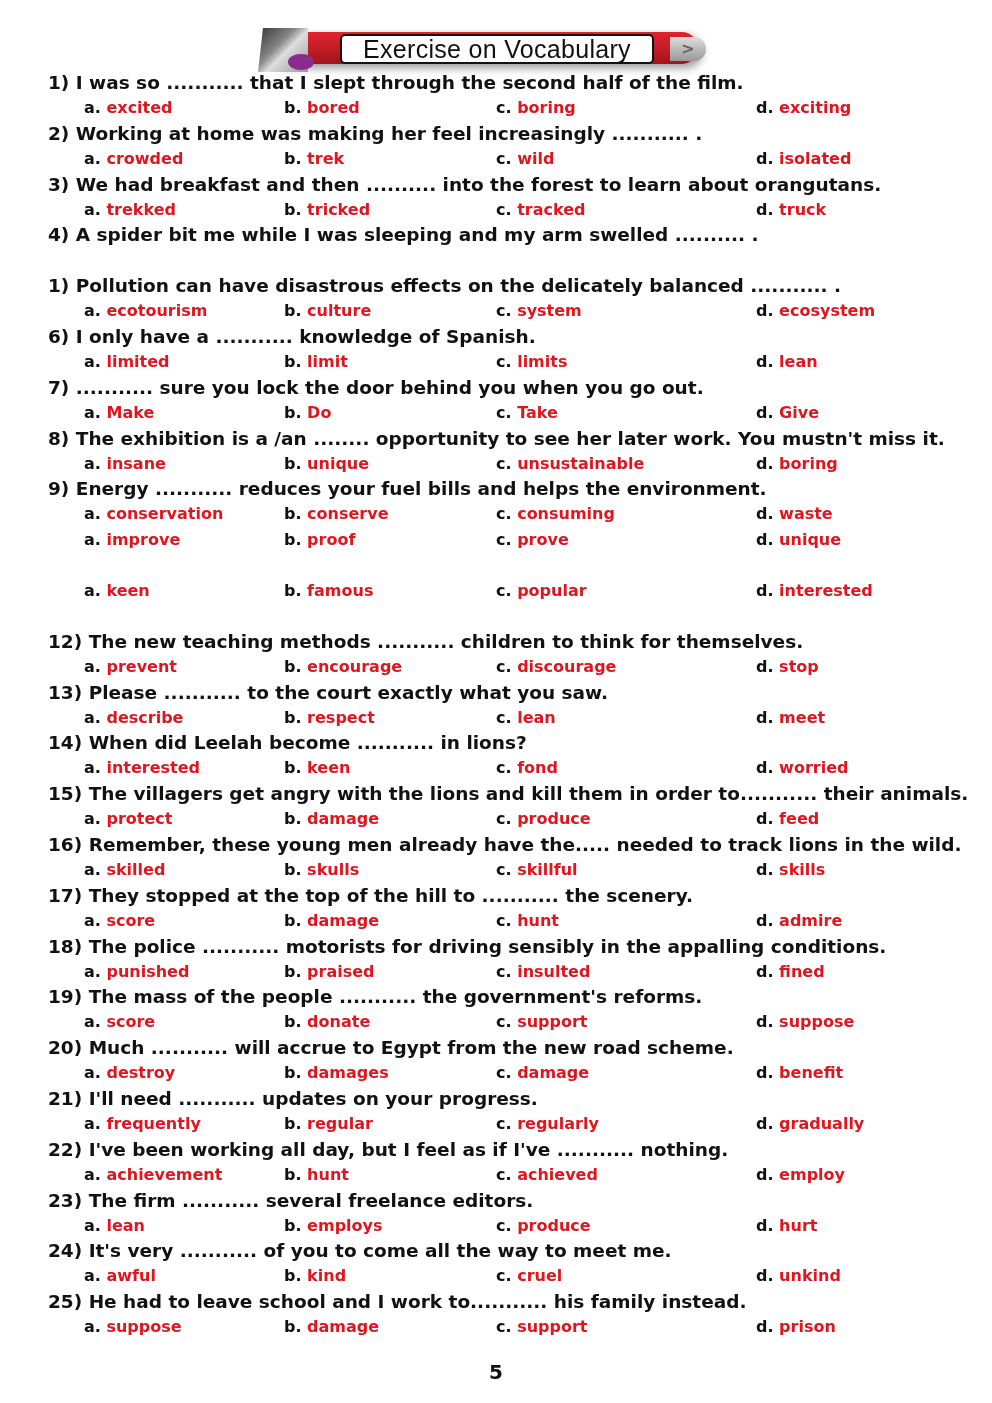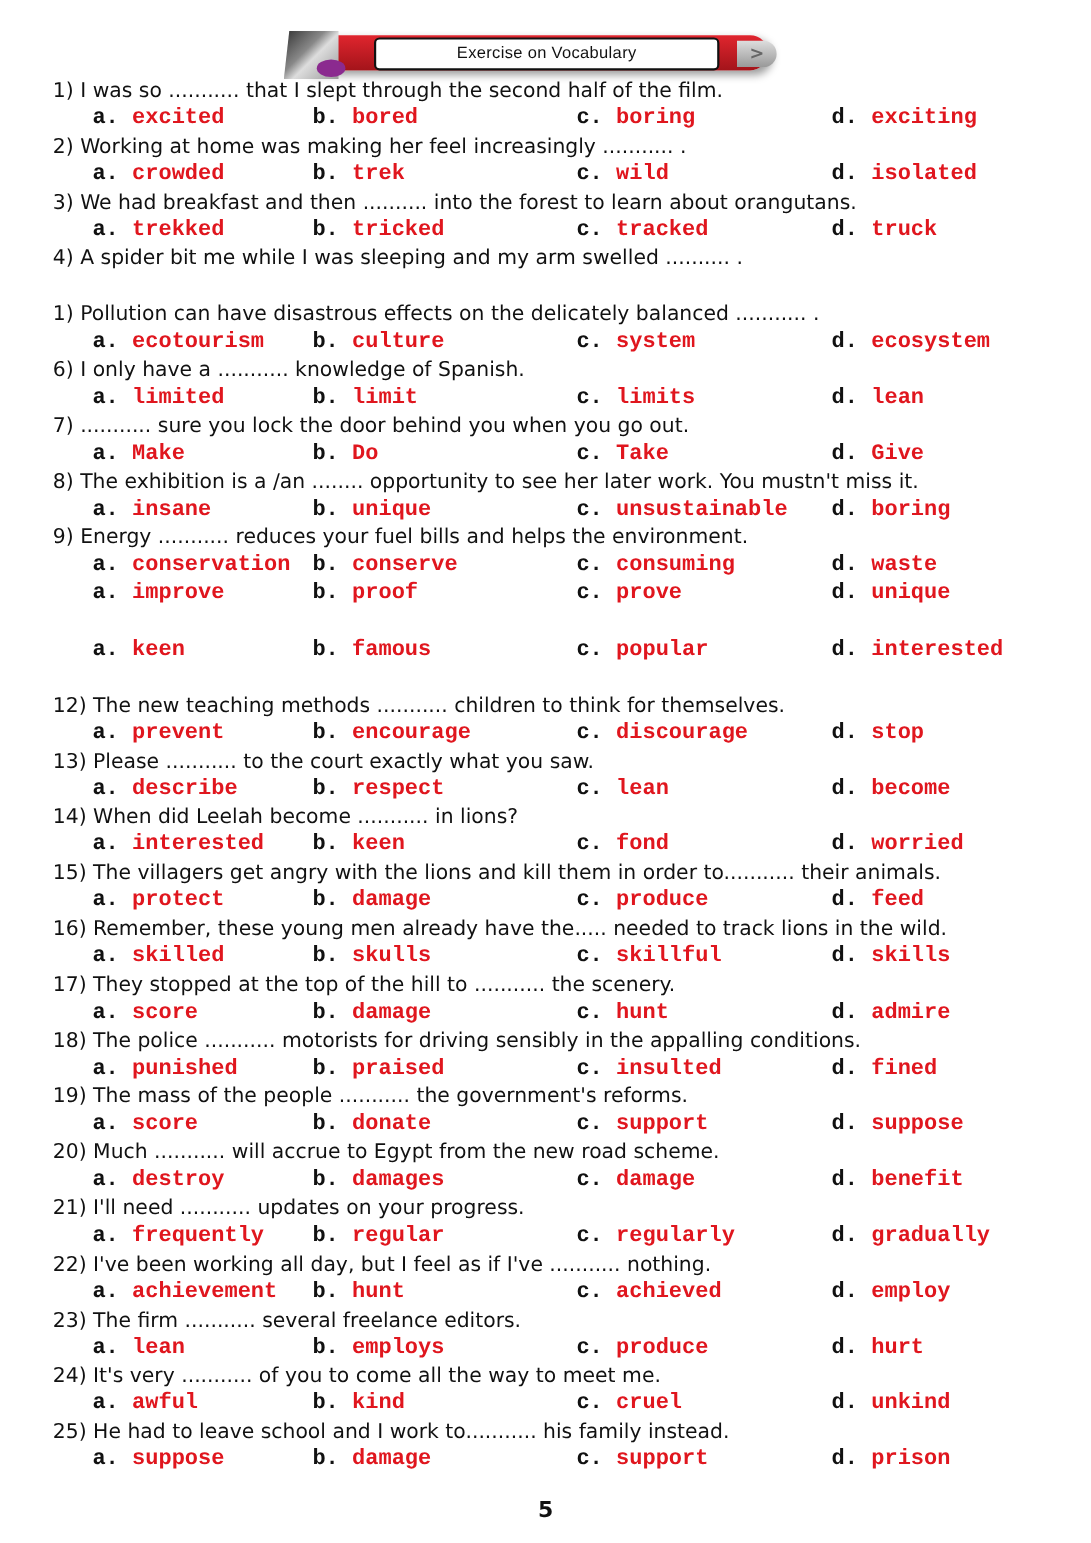--- a/index.html
+++ b/index.html
@@ -9,33 +9,33 @@
   .banner-bar { position: absolute; left: 20px; top: 4px; width: 420px; height: 32px;
                 background: linear-gradient(#e0252e, #a3141a); border-radius: 4px 20px 20px 4px;
                 box-shadow: 4px 4px 8px rgba(0,0,0,0.4); }
   .banner-corner { position: absolute; left: 0; top: 0; width: 50px; height: 44px;
                    background: linear-gradient(135deg, #333 0%, #888 40%, #ddd 55%, #999 100%);
                    clip-path: polygon(10% 0, 100% 0, 100% 100%, 0 100%); }
   .banner-badge { position: absolute; left: 30px; top: 26px; width: 26px; height: 16px;
                   background: #8b2a8f; border-radius: 50%; }
   .banner-title { position: absolute; left: 82px; top: 6px; width: 310px; height: 26px;
                   background: #fff; border: 2px solid #111; border-radius: 5px;
-                  font-family: "Liberation Sans", sans-serif; font-size: 15px;
+                  font-family: "Liberation Sans", sans-serif; font-size: 25px;
                   text-align: center; line-height: 26px; letter-spacing: 0.3px; }
   .banner-arrow { position: absolute; left: 412px; top: 9px; width: 36px; height: 24px;
                   background: linear-gradient(#ddd, #999); border-radius: 0 14px 14px 0;
                   font-size: 16px; color: #666; text-align: center; line-height: 24px; font-weight: bold; }
   .questions { position: absolute; left: 48px; top: 70px; width: 900px; }
   .q { height: 50.8px; }
-  .stem { font-size: 18.5px; font-weight: normal; height: 25px; line-height: 25px; white-space: nowrap; }
-  .opts { position: relative; height: 25px; font-size: 20px; font-weight: bold; line-height: 25px; font-family: Liberation Mono, monospace; }
+  .stem { font-size: 18.5px; font-weight: bold; height: 25px; line-height: 25px; white-space: nowrap; }
+  .opts { position: relative; height: 25px; font-size: 16px; font-weight: bold; line-height: 25px; }
   .opt { position: absolute; top: 0; white-space: nowrap; }
   .opt .l { color: #111; }
   .opt .w { color: #e0161e; }
-  .o0 { left: 36px; } .o1 { left: 236px; } .o2 { left: 476px; } .o3 { left: 708px; }
+  .o0 { left: 36px; } .o1 { left: 236px; } .o2 { left: 448px; } .o3 { left: 708px; }
   .pagenum { position: absolute; left: 0; width: 992px; top: 1360px; text-align: center;
              font-size: 20px; font-weight: bold; }
 </style>
 </head>
 <body>
 
 <div class="banner">
   <div class="banner-bar"></div>
   <div class="banner-corner"></div>
   <div class="banner-badge"></div>
@@ -143,21 +143,21 @@
         <span class="opt o2"><span class="l">c.</span> <span class="w">discourage</span></span>
         <span class="opt o3"><span class="l">d.</span> <span class="w">stop</span></span>
       </div>
     </div>
     <div class="q">
       <div class="stem">13) Please ........... to the court exactly what you saw.</div>
       <div class="opts">
         <span class="opt o0"><span class="l">a.</span> <span class="w">describe</span></span>
         <span class="opt o1"><span class="l">b.</span> <span class="w">respect</span></span>
         <span class="opt o2"><span class="l">c.</span> <span class="w">lean</span></span>
-        <span class="opt o3"><span class="l">d.</span> <span class="w">become</span></span>
+        <span class="opt o3"><span class="l">d.</span> <span class="w">meet</span></span>
       </div>
     </div>
     <div class="q">
       <div class="stem">14) When did Leelah become ........... in lions?</div>
       <div class="opts">
         <span class="opt o0"><span class="l">a.</span> <span class="w">interested</span></span>
         <span class="opt o1"><span class="l">b.</span> <span class="w">keen</span></span>
         <span class="opt o2"><span class="l">c.</span> <span class="w">fond</span></span>
         <span class="opt o3"><span class="l">d.</span> <span class="w">worried</span></span>
       </div>

